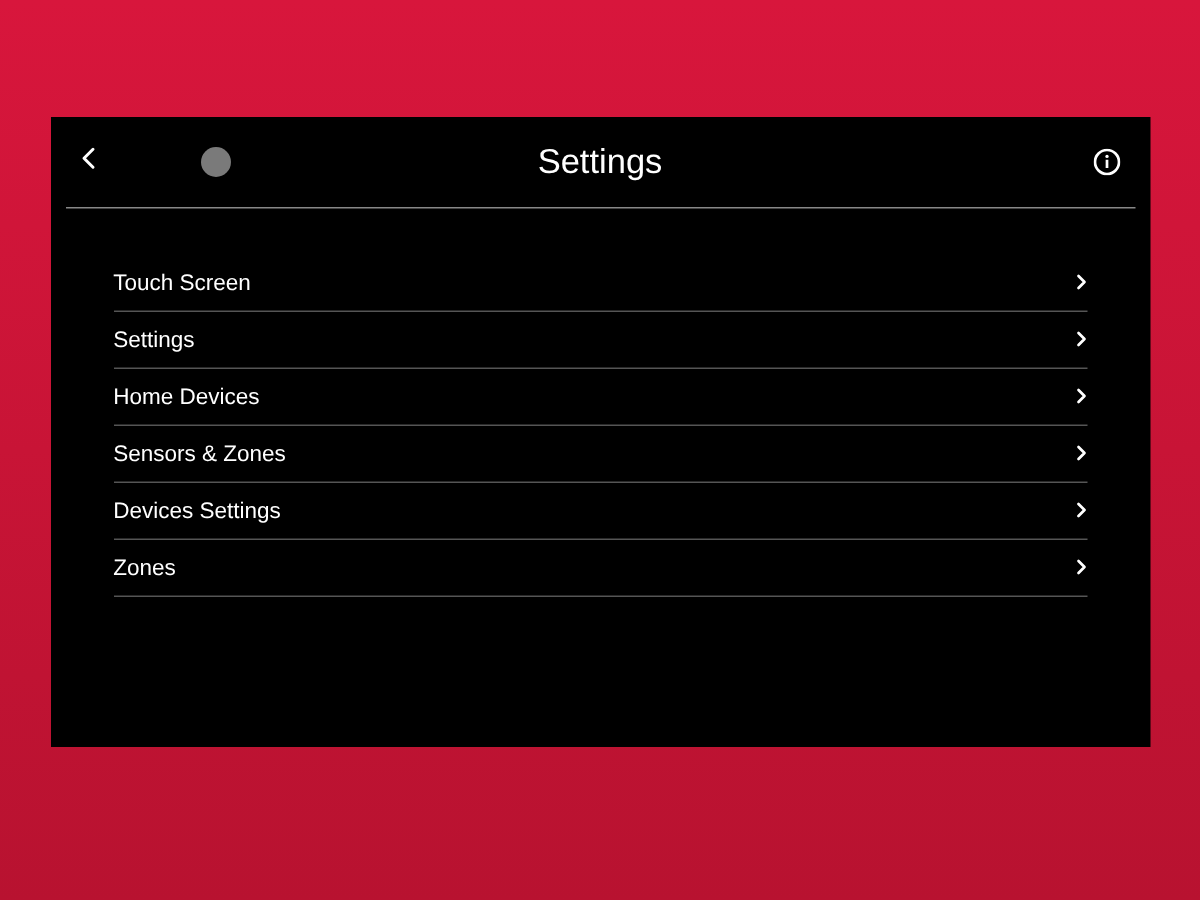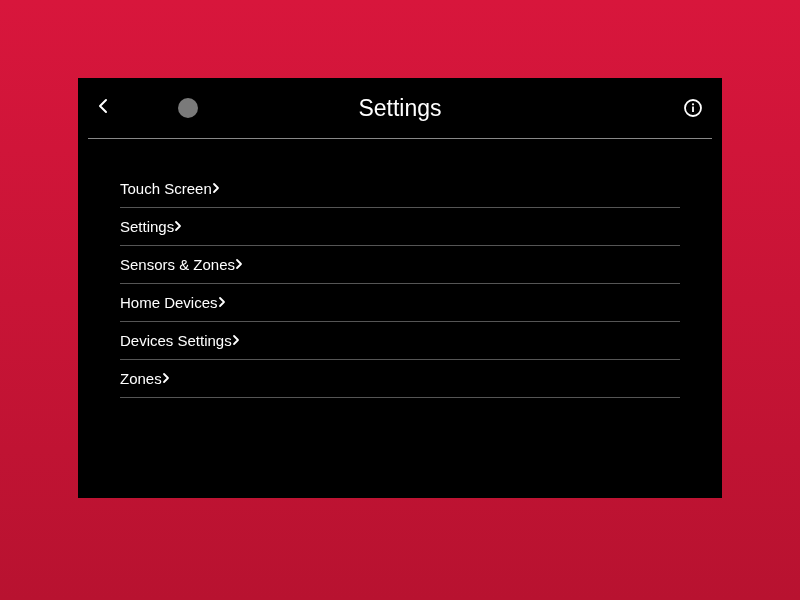--- a/index.html
+++ b/index.html
@@ -7,21 +7,21 @@
       width: 800px;
       height: 600px;
       background: linear-gradient(180deg, #d8163c 0%, #b81230 100%);
       font-family: -apple-system, BlinkMacSystemFont, "Segoe UI", Arial, sans-serif;
       display: flex;
       align-items: center;
       justify-content: center;
       overflow: hidden;
     }
     .panel {
-      width: 644px;
+      width: 733px;
       height: 420px;
       background: #000;
       position: relative;
       margin-top: -25px;
     }
     .header {
       position: relative;
       height: 60px;
       display: flex;
       align-items: center;
@@ -73,21 +73,21 @@
     }
     .menu {
       position: absolute;
       top: 92px;
       left: 42px;
       right: 42px;
     }
     .menu-item {
       display: flex;
       align-items: center;
-      justify-content: flex-start;
+      justify-content: space-between;
       height: 38px;
       border-bottom: 1px solid #555;
       cursor: pointer;
     }
     .menu-item-label {
       color: #fff;
       font-size: 15px;
       font-weight: 300;
     }
     .chevron {
@@ -129,29 +129,29 @@
     </div>
     <div class="menu-item">
       <span class="menu-item-label">Settings</span>
       <span class="chevron">
         <svg width="8" height="12" viewBox="0 0 8 12">
             <polyline points="2,2 6,6 2,10" fill="none" stroke="#fff" stroke-width="1.8" stroke-linecap="round" stroke-linejoin="round"></polyline>
           </svg>
       </span>
     </div>
     <div class="menu-item">
-      <span class="menu-item-label">Sensors &amp; Zones</span>
+      <span class="menu-item-label">Home Devices</span>
       <span class="chevron">
         <svg width="8" height="12" viewBox="0 0 8 12">
             <polyline points="2,2 6,6 2,10" fill="none" stroke="#fff" stroke-width="1.8" stroke-linecap="round" stroke-linejoin="round"></polyline>
           </svg>
       </span>
     </div>
     <div class="menu-item">
-      <span class="menu-item-label">Home Devices</span>
+      <span class="menu-item-label">Sensors &amp; Zones</span>
       <span class="chevron">
         <svg width="8" height="12" viewBox="0 0 8 12">
             <polyline points="2,2 6,6 2,10" fill="none" stroke="#fff" stroke-width="1.8" stroke-linecap="round" stroke-linejoin="round"></polyline>
           </svg>
       </span>
     </div>
     <div class="menu-item">
       <span class="menu-item-label">Devices Settings</span>
       <span class="chevron">
         <svg width="8" height="12" viewBox="0 0 8 12">

